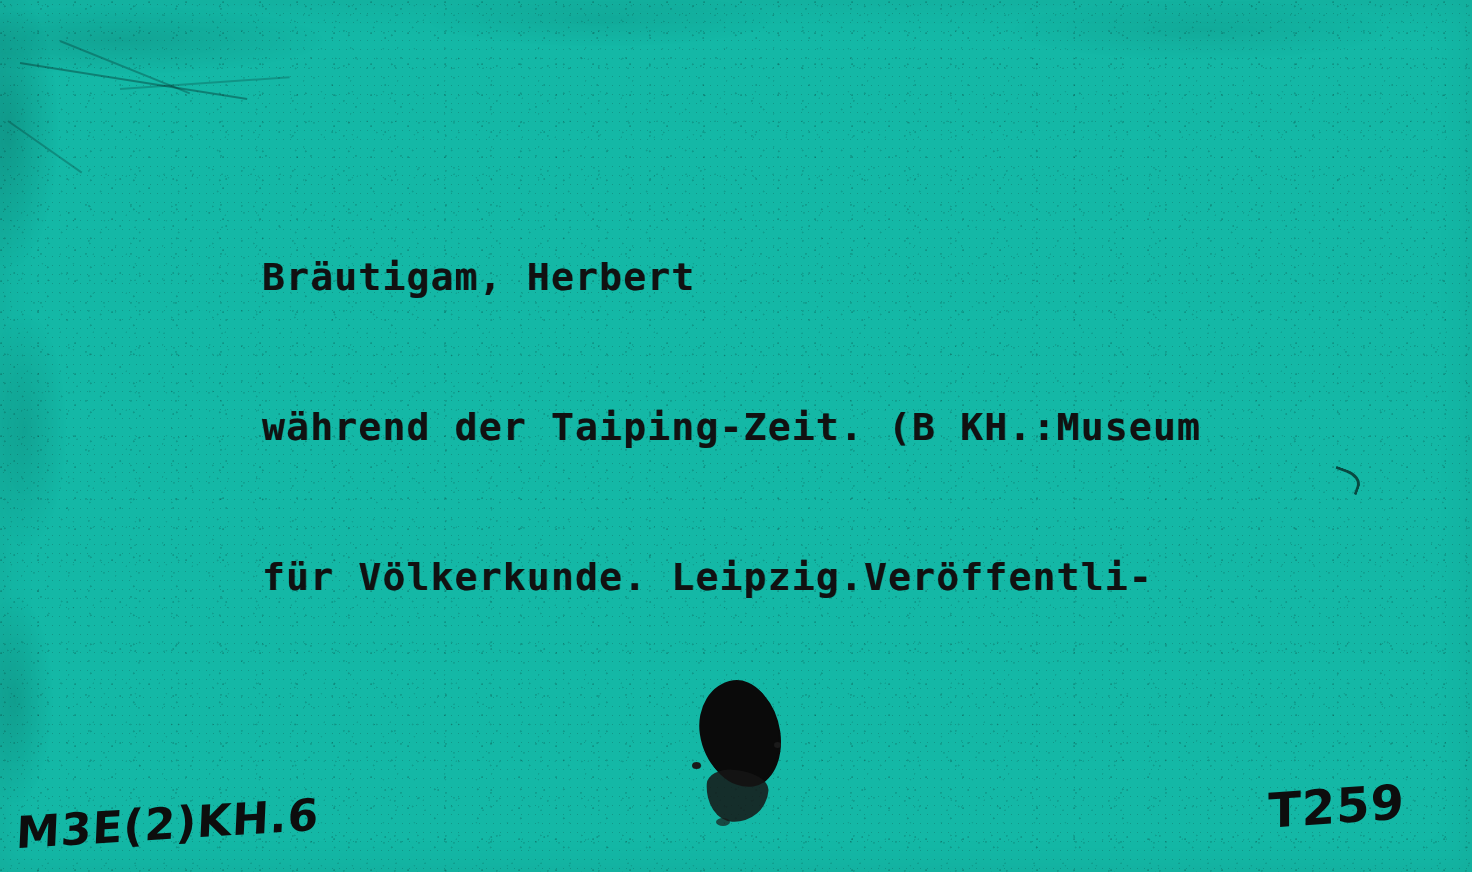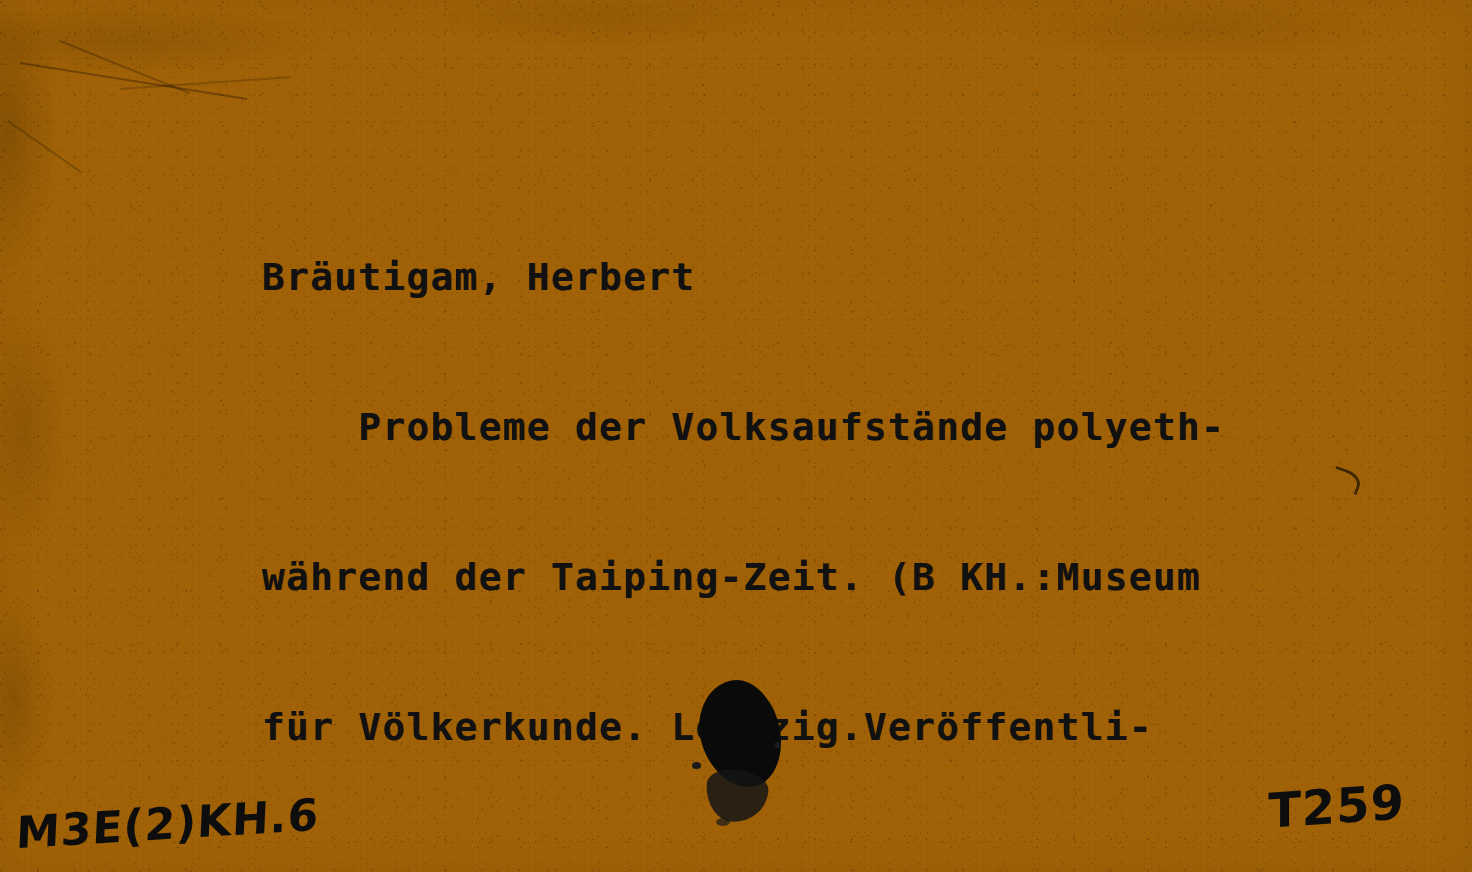--- a/index.html
+++ b/index.html
@@ -4,21 +4,21 @@
 <style>
   html, body {
     margin: 0;
     padding: 0;
     background: #ffffff;
   }
   #card {
     position: relative;
     width: 1472px;
     height: 872px;
-    background: #a16207;
+    background: #14b8a6;
     overflow: hidden;
     font-family: "DejaVu Sans Mono", monospace;
   }
 
   
   .grain {
     position: absolute;
     inset: 0;
     pointer-events: none;
     opacity: .55;
@@ -171,21 +171,20 @@
   <div class="smudge-left"></div>
   <div class="smudge-top"></div>
 
   <div class="scratch" style="left:20px;top:62px;width:230px;height:2px;transform:rotate(9deg);opacity:.55;"></div>
   <div class="scratch" style="left:60px;top:40px;width:140px;height:2px;transform:rotate(22deg);opacity:.45;"></div>
   <div class="scratch" style="left:120px;top:88px;width:170px;height:2px;transform:rotate(-4deg);opacity:.35;"></div>
   <div class="scratch" style="left:8px;top:120px;width:90px;height:2px;transform:rotate(35deg);opacity:.4;"></div>
 
   <div id="typed">
     <span class="line">Bräutigam, Herbert</span>
-    <span class="line">    Probleme der Volksaufstände polyeth-</span>
     <span class="line">während der Taiping-Zeit. (B KH.:Museum</span>
     <span class="line">für Völkerkunde. Leipzig.Veröffentli-</span>
     
     
   </div>
 
   <div class="pen-mark"></div>
 
   <div class="blot"></div>
   <div class="blot-tail"></div>

